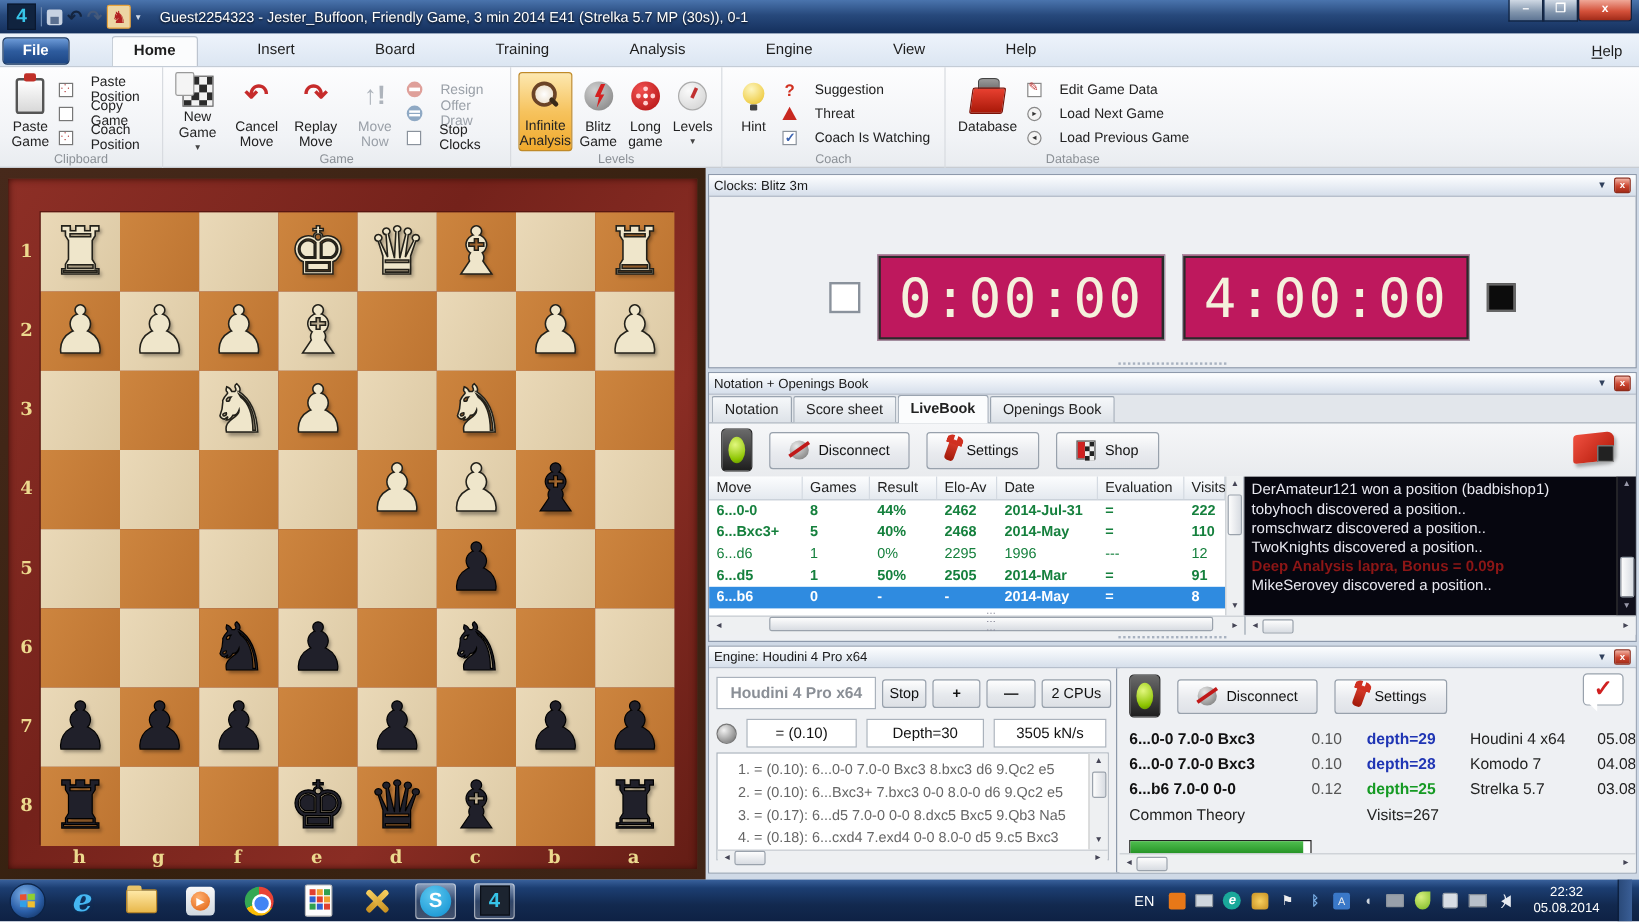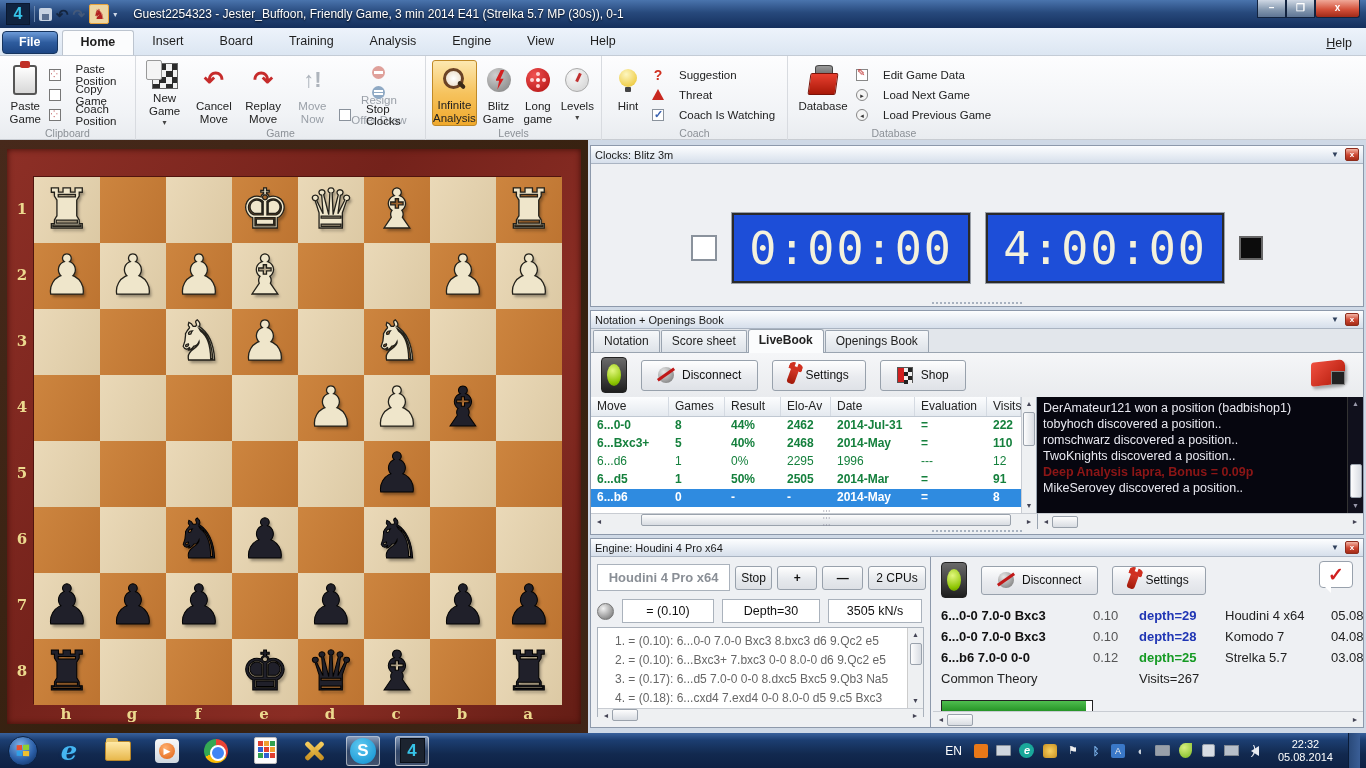--- a/index.html
+++ b/index.html
@@ -44,21 +44,21 @@
     background:linear-gradient(180deg,#fdfdfe,#f1f3f6 70%,#e9ecf0); border-bottom:1px solid #c8ccd2; display:flex; }
   .rgroup { position:relative; height:84px; border-right:1px solid #d8dbe0; padding:4px 6px 14px 6px; display:flex; gap:4px; }
   .rgroup-label { position:absolute; left:0; right:0; bottom:1px; text-align:center; font-size:10.5px; color:#8b9096; }
   .bigbtn { width:50px; display:flex; flex-direction:column; align-items:center; justify-content:flex-start;
     font-size:11.5px; color:#222; text-align:center; padding-top:3px; border-radius:3px; line-height:1.15; }
   .bigbtn .bicon { height:34px; display:flex; align-items:center; justify-content:center; margin-bottom:3px; }
   .bigbtn.hl { background:linear-gradient(180deg,#fde8b0,#f6c35e 50%,#f0a92c); border:1px solid #c08a28; }
   .bigbtn.dim { color:#9aa0a8; }
   .smallcol { display:flex; flex-direction:column; justify-content:flex-start; gap:3px; padding-top:6px; }
   .smallitem { display:flex; align-items:center; gap:15px; font-size:11.5px; color:#222; height:17px; }
-  .smallitem.dim { color:#9aa0a8;flex-direction:column; }
+  .smallitem.dim { color:#9aa0a8; }
   .arrow-down-mini { font-size:8px; color:#444; }
 
   
   .icon-clipboard { width:24px; height:30px; background:linear-gradient(180deg,#fff,#d8d8d8); border:2px solid #555; border-radius:3px; position:relative; }
   .icon-clipboard::before { content:""; position:absolute; left:5px; top:-6px; width:10px; height:7px; background:#c03028; border-radius:2px; }
   .mini-page { width:12px; height:12px; background:#fff; border:1px solid #777; position:relative; flex:none; }
   .mini-page.dotted::after { content:"⁘"; position:absolute; left:1px; top:-3px; font-size:9px; color:#b03030; }
   .icon-checker { width:26px; height:26px; border:1px solid #666;
     background:conic-gradient(#2b2b2b 0 90deg,#f2f2f2 0 180deg,#2b2b2b 0 270deg,#f2f2f2 0); background-size:13px 13px; position:relative; }
   .icon-checker::before { content:""; position:absolute; left:-7px; top:-4px; width:14px; height:18px; background:#f4f4f4; border:1px solid #999; border-radius:2px; }
@@ -117,21 +117,21 @@
   .phead .sp { flex:1; }
   .phead .pdown { font-size:8px; color:#30405c; margin-right:6px; }
   .pclose { width:14px; height:13px; background:linear-gradient(180deg,#f4b4a4,#cc4530 55%,#a42c18); border:1px solid #8e2c1c; border-radius:2px;
     color:#fff; font-size:8px; font-weight:bold; text-align:center; line-height:12px; }
   .grip { position:absolute; left:50%; transform:translateX(-50%); bottom:2px; width:90px; border-top:2px dotted #a8b2c0; }
 
   
   .clockrow { display:flex; align-items:center; justify-content:center; gap:14px; margin-top:48px; }
   .sq-white { width:26px; height:26px; background:#fff; border:2px solid #8a929c; }
   .sq-black { width:24px; height:24px; background:#0c0c0c; border:2px solid #666; }
-  .lcd { width:240px; height:72px; background:#1d4ed8; border:1px solid #9aa0a8; box-shadow:inset 0 0 0 2px #2a2a2a;
+  .lcd { width:240px; height:72px; background:#be185d; border:1px solid #9aa0a8; box-shadow:inset 0 0 0 2px #2a2a2a;
     color:#f4f1dc; font-family:"DejaVu Sans Mono",monospace; font-size:45px; display:flex; align-items:center; justify-content:center; letter-spacing:2px; }
 
   
   .ntabs { height:24px; background:#e2e6eb; border-bottom:1px solid #9aa4b0; display:flex; align-items:flex-end; padding-left:2px; }
   .ntab { font-size:12px; color:#222; border:1px solid #9aa4b0; border-bottom:none; background:linear-gradient(180deg,#f6f8fa,#dde2e8);
     padding:3px 10px 3px 10px; margin-right:1px; border-radius:2px 2px 0 0; height:22px; }
   .ntab.active { background:#fbfcfd; font-weight:bold; height:24px; position:relative; top:1px; border-radius:3px 3px 0 0; }
   .ntoolbar { height:44px; display:flex; align-items:center; gap:14px; padding:0 10px; background:linear-gradient(180deg,#f5f6f8,#e9ebee); position:relative; }
   .led { width:26px; height:36px; background:linear-gradient(180deg,#6a6a6a,#1e1e1e); border:1px solid #222; border-radius:4px; display:flex; align-items:center; justify-content:center; }
   .led i { width:14px; height:22px; border-radius:50%; background:radial-gradient(circle at 40% 30%,#e2f77e,#8cc400 70%,#5d8a00); }
@@ -270,21 +270,21 @@
     </div>
     <div class="title-text">Guest2254323 - Jester_Buffoon, Friendly Game, 3 min 2014  E41  (Strelka 5.7 MP (30s)), 0-1</div>
     <div class="winbtns">
       <div class="winbtn">–</div>
       <div class="winbtn">❐</div>
       <div class="winbtn close">x</div>
     </div>
   </div>
 
   <div class="tabrow">
-    <div id="menu-tabs" style="display:flex;align-items:flex-end;">
+    <div id="menu-tabs" style="display:flex;align-items:flex-end;gap:31px;">
         <div class="mtab file">File</div>
         <div class="mtab active">Home</div>
         <div class="mtab">Insert</div>
         <div class="mtab">Board</div>
         <div class="mtab">Training</div>
         <div class="mtab">Analysis</div>
         <div class="mtab">Engine</div>
         <div class="mtab">View</div>
         <div class="mtab">Help</div>
       </div>

